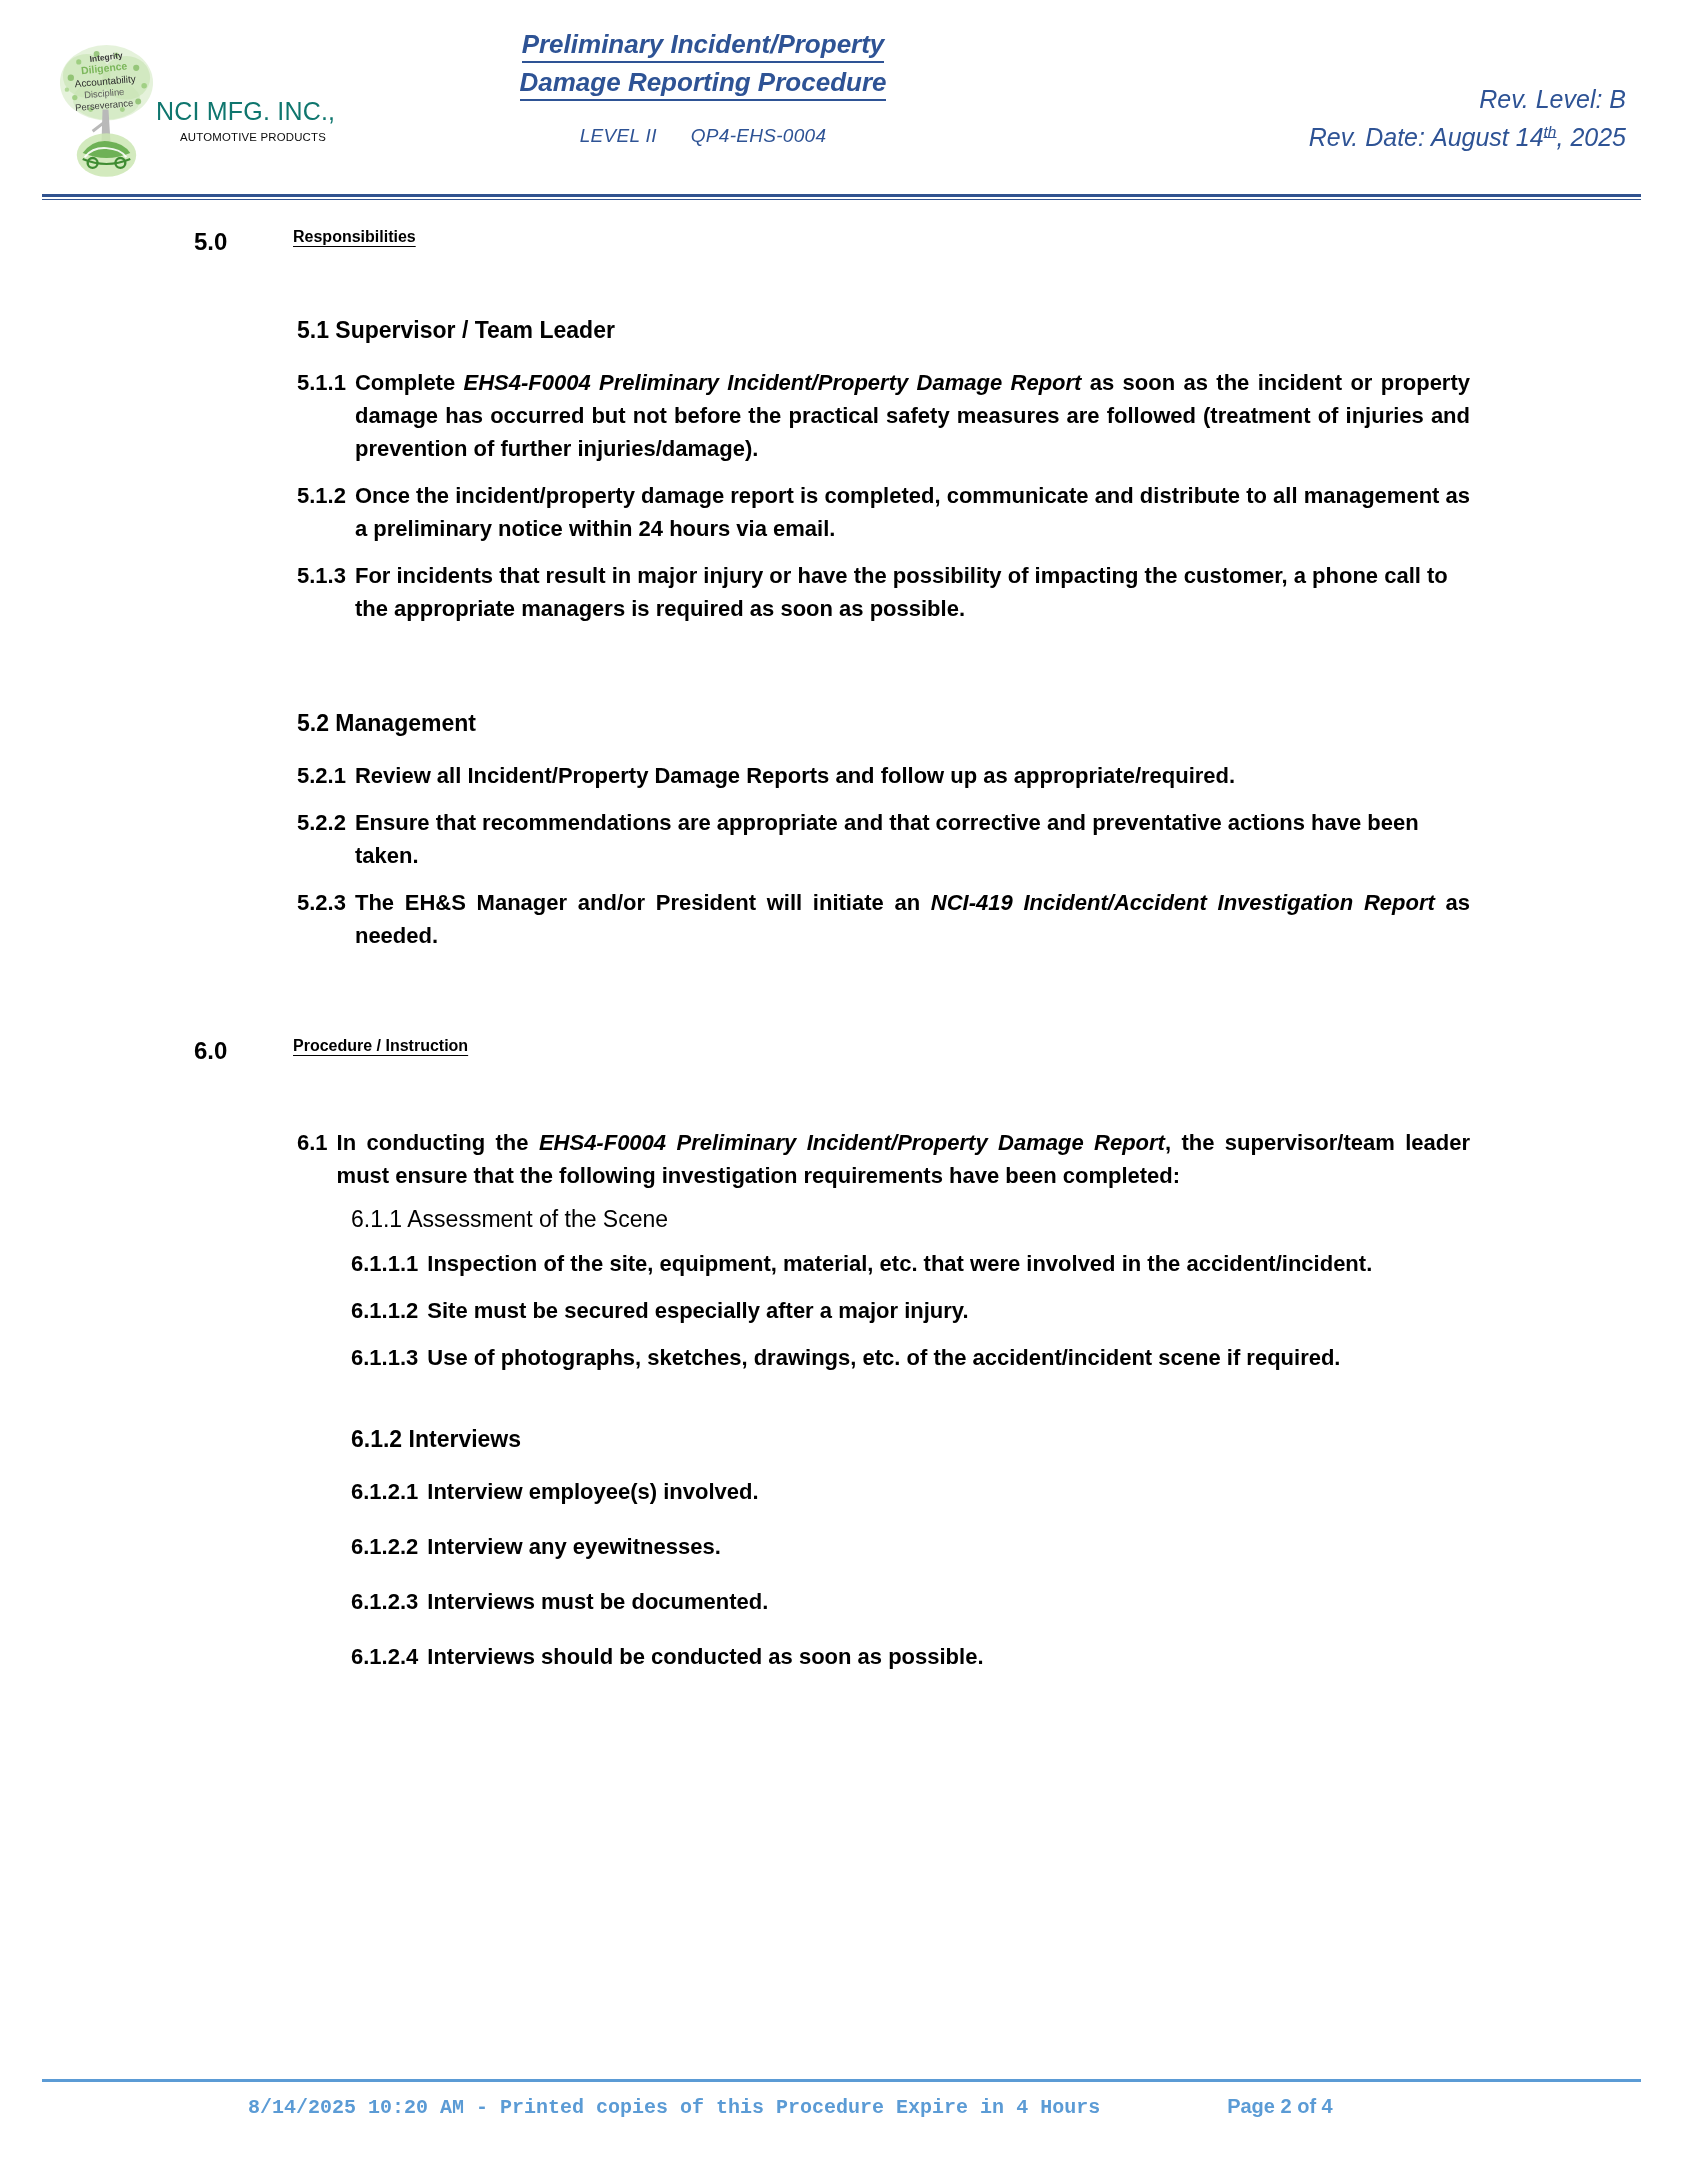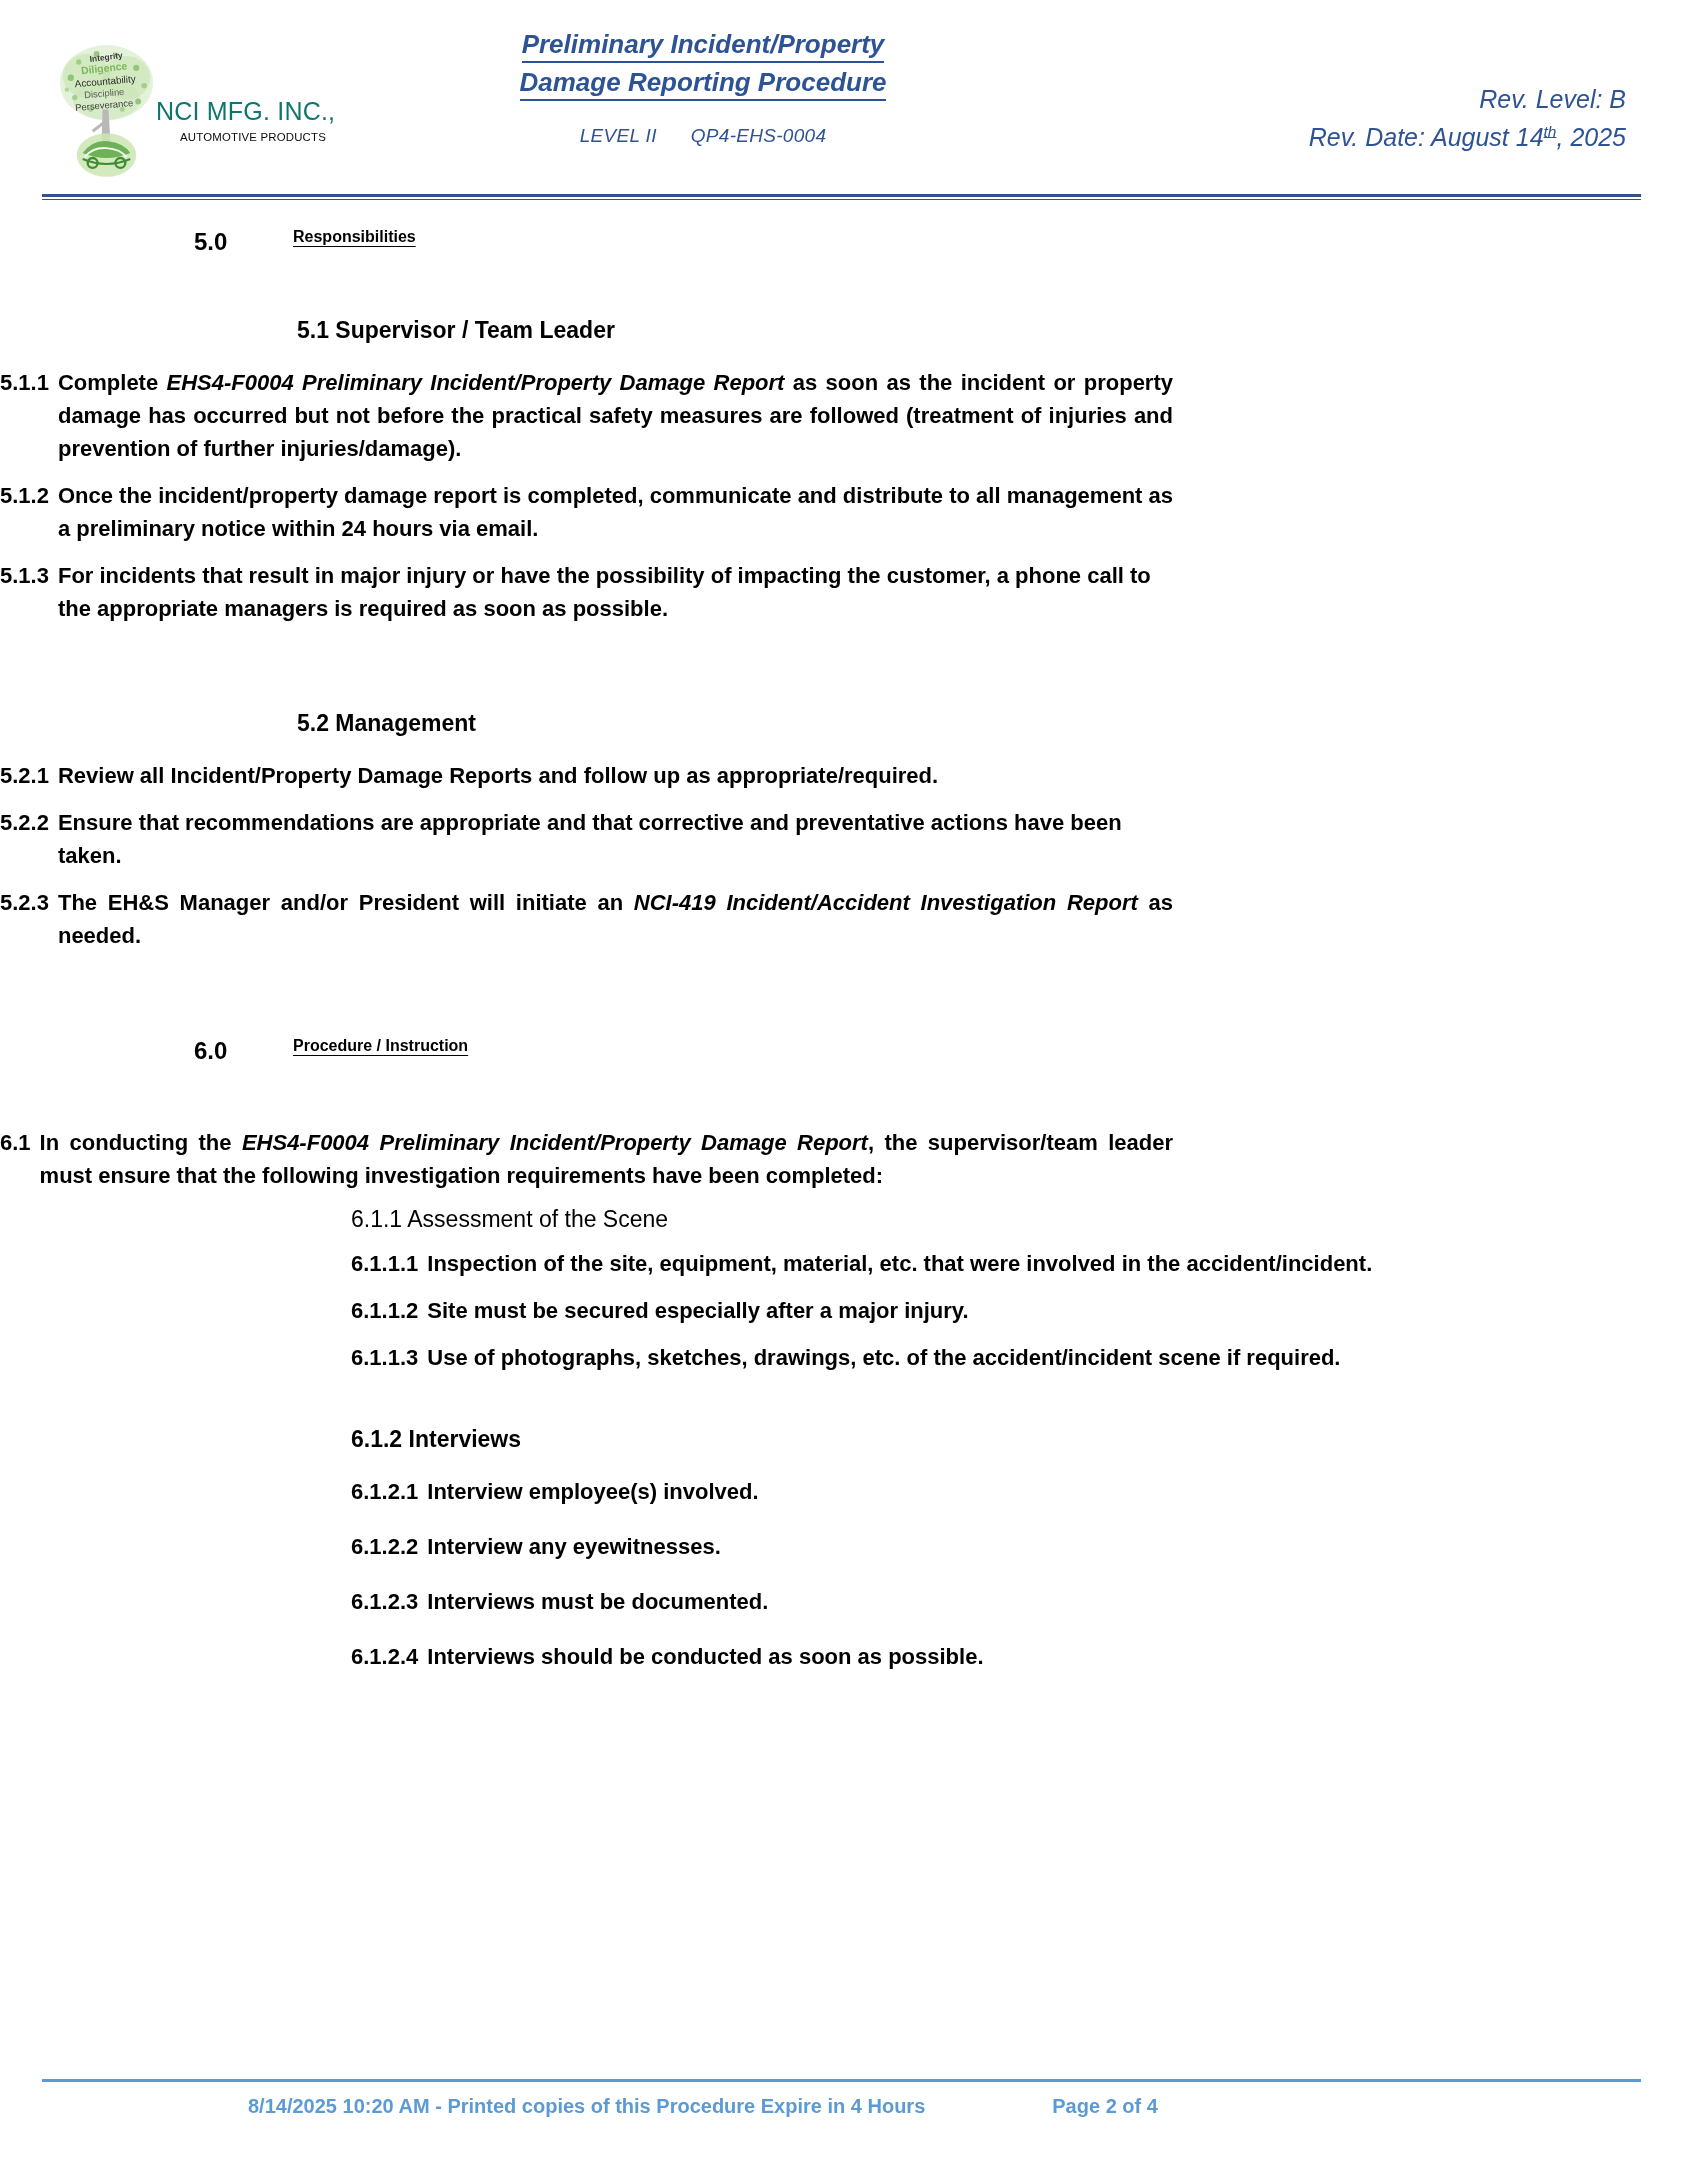--- a/index.html
+++ b/index.html
@@ -181,21 +181,21 @@
   .para .pt {
     flex: 1 1 auto;
     text-align: justify;
     text-justify: inter-word;
     font-weight: bold;
   }
   .para .pt.nojust { text-align: left; }
   .para i { font-style: italic; }
 
   
-  .lvl-1 { width: 1173px; }   
+  .lvl-1 { margin-left: 297px; width: 1173px; }   
   .lvl-2 { margin-left: 351px; width: 1119px; }   
 
   .h-611 {
     margin-left: 351px;
     font-size: 23px;
     font-weight: normal;
   }
   .h-612 {
     margin-left: 351px;
     font-size: 23px;
@@ -230,20 +230,21 @@
     right: 42px;
     top: 36px;
     display: flex;
     align-items: baseline;
     color: #5B9BD5;
     font-size: 20px;
     font-weight: bold;
   }
   .footer-left {
     margin-left: 206px;
+    font-family: Liberation Mono, monospace;
   }
   .footer-right {
     margin-left: 127px;
   }
 </style>
 </head>
 <body>
 
 <div class="page">
 

